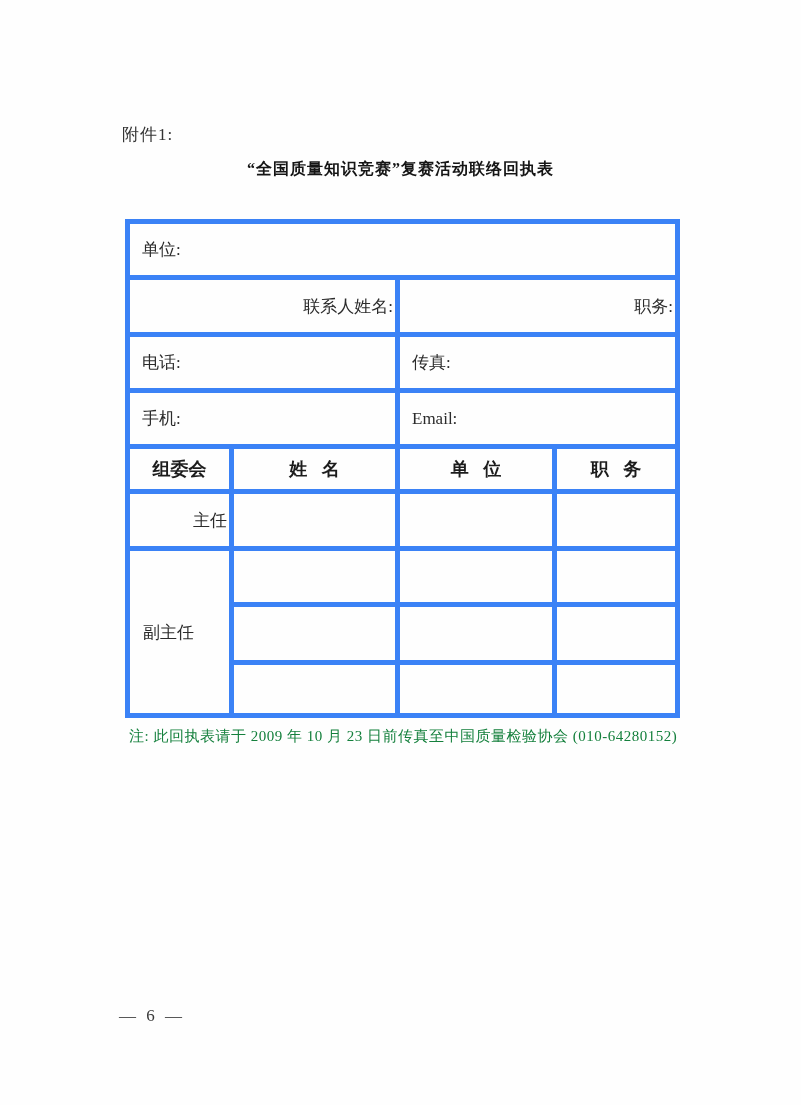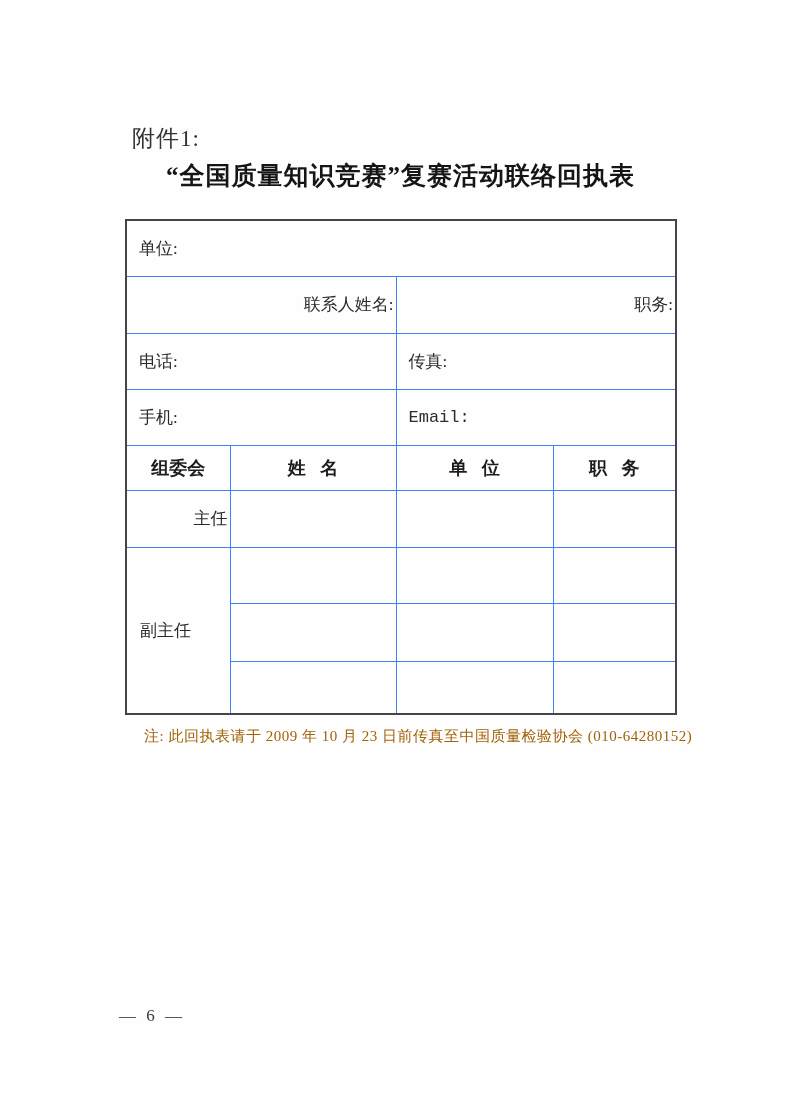--- a/index.html
+++ b/index.html
@@ -11,48 +11,48 @@
   .page {
     position: relative;
     width: 801px;
     height: 1105px;
     background: #fefefe;
     overflow: hidden;
     color: #2b2b2b;
   }
   .attachment-label {
     position: absolute;
-    left: 132px;
+    left: 122px;
     top: 123px;
-    font-size: 23px;
+    font-size: 17px;
     letter-spacing: 1px;
     color: #333333;
   }
   .doc-title {
     position: absolute;
     left: 0;
     top: 159px;
     width: 801px;
     text-align: center;
-    font-size: 25px;
+    font-size: 16px;
     font-weight: bold;
     letter-spacing: 1px;
     color: #151515;
   }
   table.reply-form {
     position: absolute;
     left: 125px;
     top: 219px;
     width: 550px;
     border-collapse: collapse;
     table-layout: fixed;
     border: 2px solid #454545;
   }
   table.reply-form td {
-    border: 1px solid #3b82f6;
+    border: 5px solid #3b82f6;
     font-size: 17px;
     color: #2b2b2b;
     vertical-align: middle;
     padding: 0 2px 0 12px;
     overflow: hidden;
   }
   table.reply-form td.label2 {
   }
   table.reply-form td.hdr {
     text-align: center;
@@ -60,30 +60,30 @@
     font-size: 18px;
     padding: 0;
     word-spacing: 0.55em;
     color: #1c1c1c;
   }
   table.reply-form td.role {
     padding-left: 13px;
     margin-left: 6px;
   }
   .mono {
-    font-family: Liberation Mono, monospace;
+    font-family: Liberation Serif, serif;
     font-size: 16px;
   }
   .note-line {
     position: absolute;
-    left: 144px;
+    left: 129px;
     top: 727px;
     font-size: 15px;
     letter-spacing: 0.5px;
-    color: #a16207;
+    color: #15803d;
     white-space: nowrap;
   }
   .page-number {
     position: absolute;
     left: 119px;
     top: 1006px;
     font-size: 17px;
     letter-spacing: 3px;
     color: #3a3a3a;
   }

